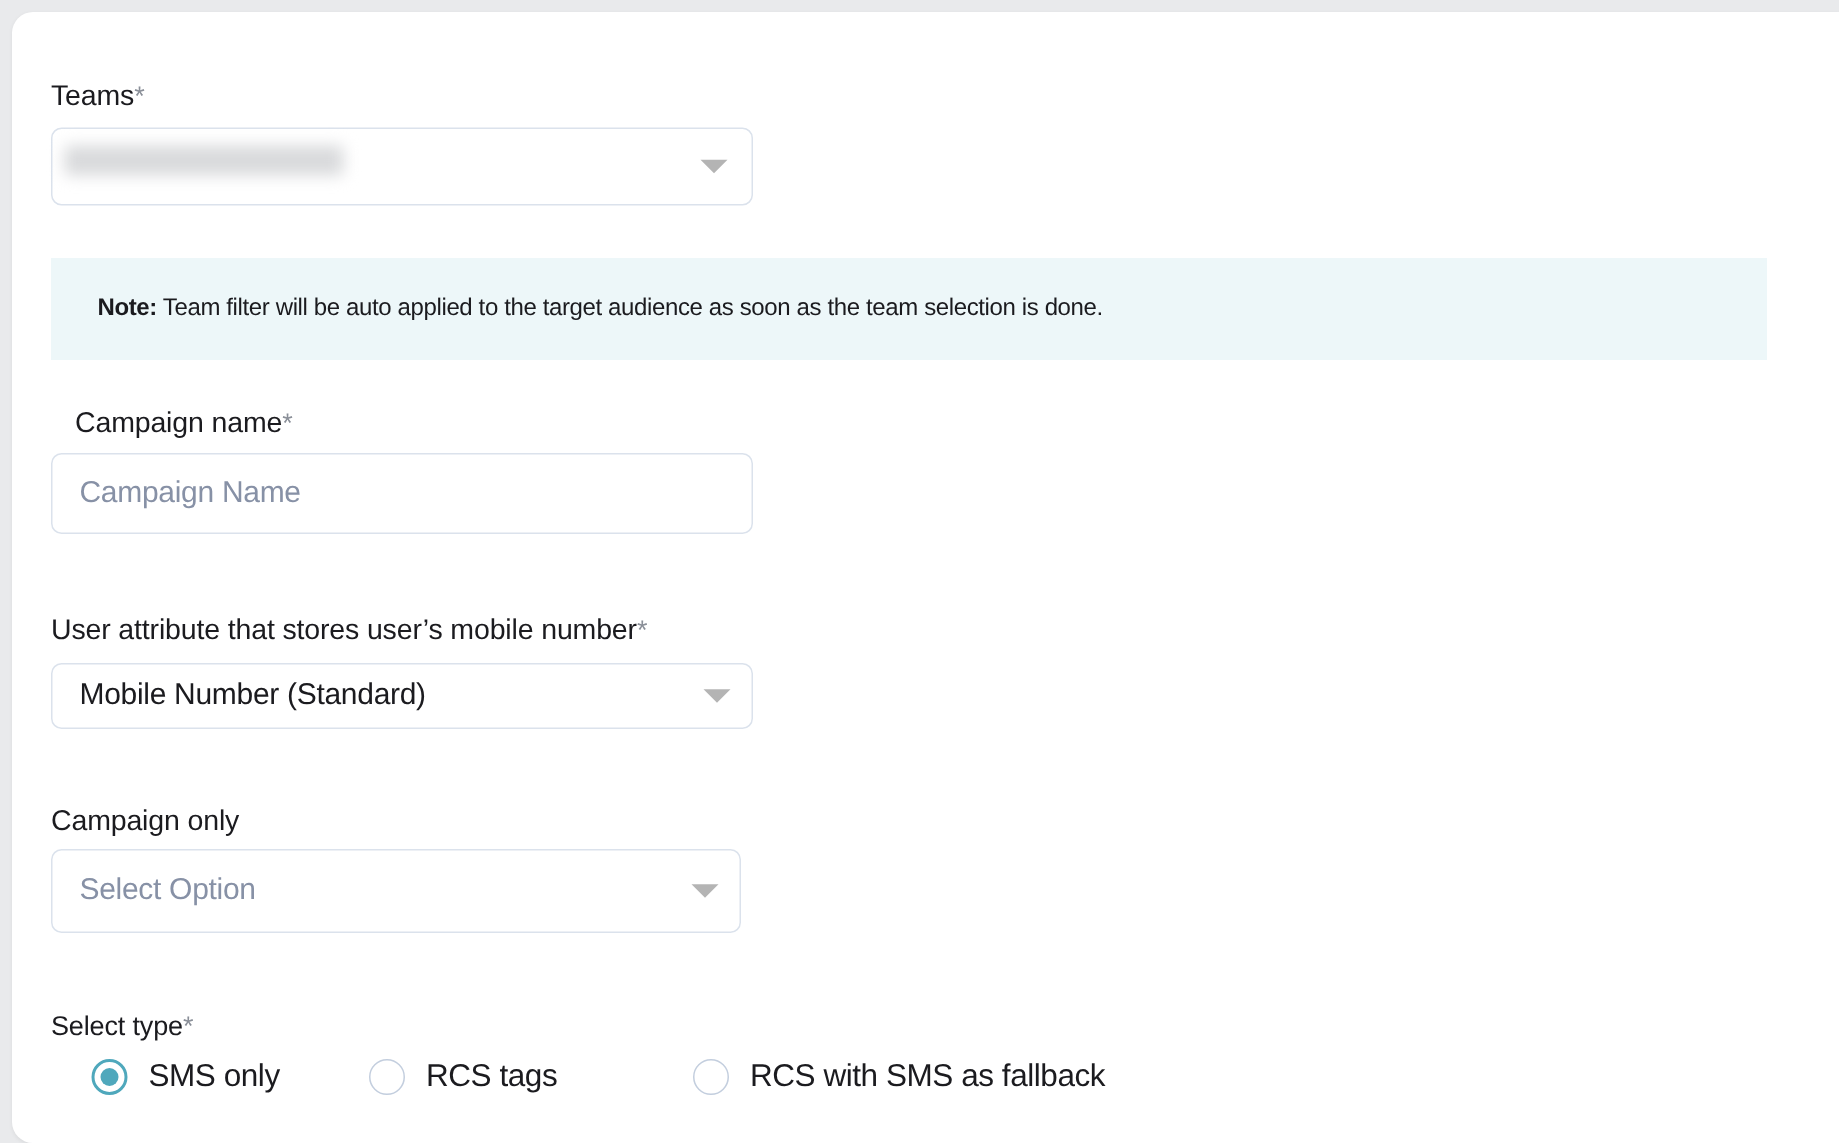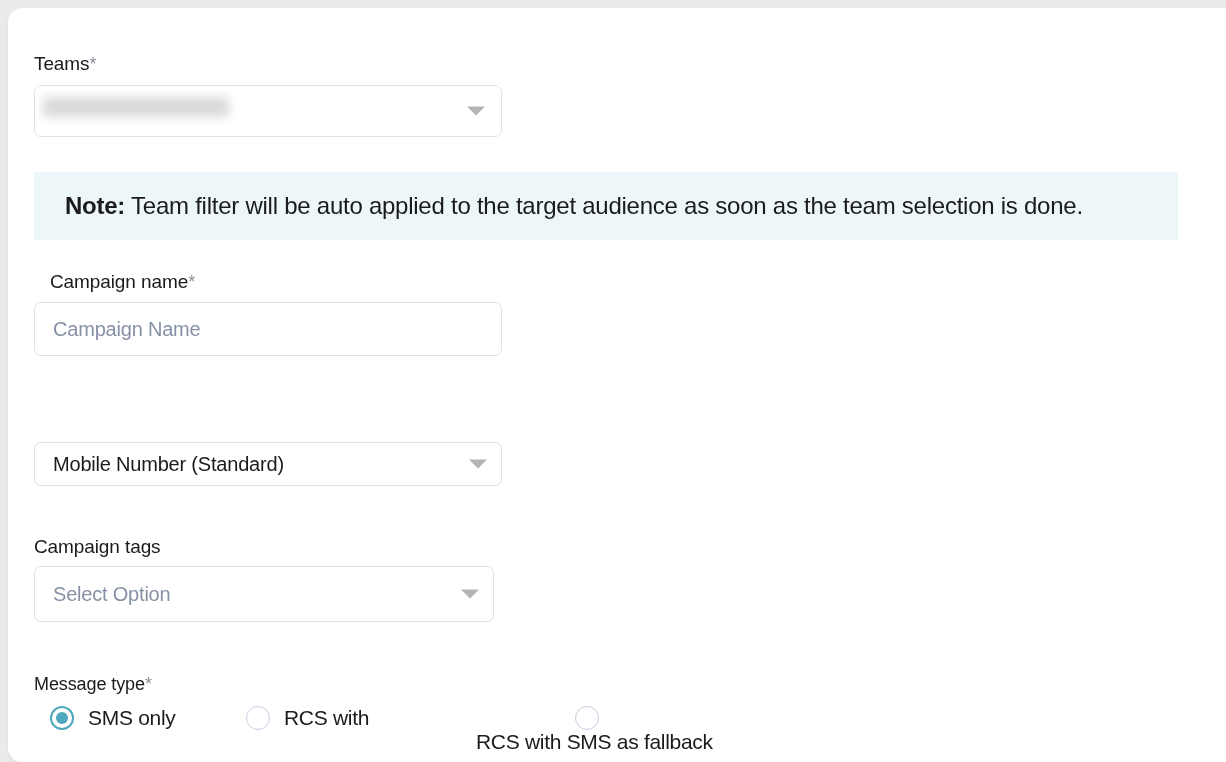--- a/index.html
+++ b/index.html
@@ -90,21 +90,21 @@
     filter: blur(5px);
   }
 
   .note {
     position: absolute;
     background: #edf7f9;
     display: flex;
     align-items: center;
   }
   .note-text {
-    font-size: 24px;
+    font-size: 16px;
     color: #1b1b1f;
     letter-spacing: -0.25px;
     padding-left: 31px;
     white-space: nowrap;
   }
   .note-text b {
     font-weight: 700;
   }
 
   .radio-row {
@@ -168,46 +168,49 @@
       <div class="note-text"><b>Note:</b><span> Team filter will be auto applied to the target audience as soon as the team selection is done.</span></div>
     </div>
 
     <div class="field-label" style="left:26px; top:262px;margin-left:16px;">
       <span>Campaign name</span><span class="req">*</span>
     </div>
     <div class="control" style="left:26px; top:294px; width:468px; height:54px;">
       <span class="value placeholder">Campaign Name</span>
     </div>
 
+    <div class="field-label" style="left:26px; top:400px;">
+      <span>User attribute that stores user’s mobile number</span><span class="req">*</span>
+    </div>
     <div class="control" style="left:26px; top:434px; width:468px; height:44px;">
       <span class="value">Mobile Number (Standard)</span>
       <span class="caret" style="right:14px;"></span>
     </div>
 
     <div class="field-label" style="left:26px; top:527px;">
-      <span>Campaign tags</span><span class="req"></span>
+      <span>Campaign only</span><span class="req"></span>
     </div>
     <div class="control" style="left:26px; top:558px; width:460px; height:56px;">
       <span class="value placeholder">Select Option</span>
       <span class="caret" style="right:14px;"></span>
     </div>
 
     <div class="field-label" style="left:26px; top:664px; font-size:18px;">
-      <span>Message type</span><span class="req">*</span>
+      <span>Select type</span><span class="req">*</span>
     </div>
 
     <div class="radio-row" style="left:26px; top:698px; width:1000px; height:26px;">
-      <div class="radio-opt" style="left:4px;padding-left:12px;">
+      <div class="radio-opt" style="left:15px;padding-left:12px;">
         <span class="radio-mark checked"></span>
         <span class="radio-label">SMS only</span>
       </div>
       <div class="radio-opt" style="left:212px;">
         <span class="radio-mark"></span>
-        <span class="radio-label">RCS with</span>
+        <span class="radio-label">RCS tags</span>
       </div>
-      <div class="radio-opt" style="left:428px;flex-direction:column;">
+      <div class="radio-opt" style="left:428px;">
         <span class="radio-mark"></span>
         <span class="radio-label">RCS with SMS as fallback</span>
       </div>
     </div>
 
   </div>
 </div>
 
 </body></html>

